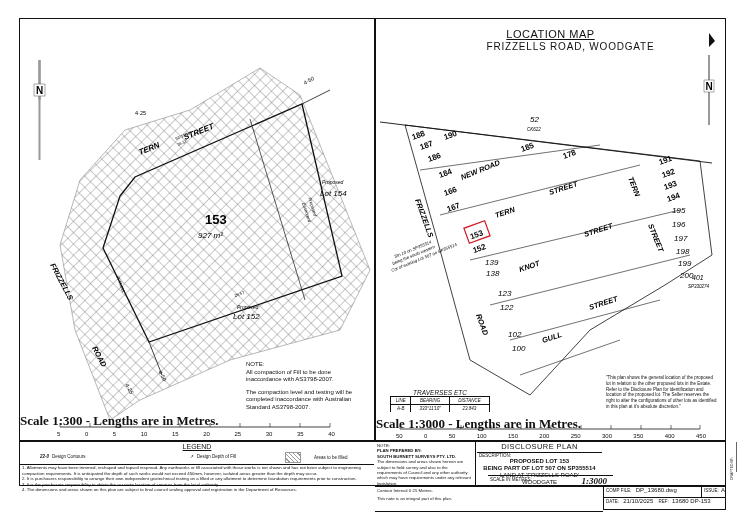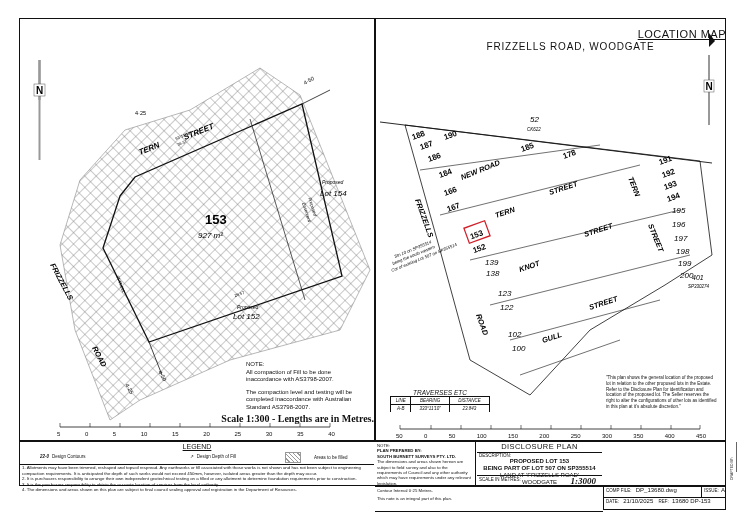--- a/index.html
+++ b/index.html
@@ -4,36 +4,36 @@
 <style>
   html,body{margin:0;padding:0;background:#f2f2f2;}
   body{width:750px;height:530px;position:relative;overflow:hidden;font-family:"Liberation Sans",sans-serif;color:#111;}
   .sheet{position:absolute;left:0;top:0;width:750px;height:530px;background:#fff;}
   .frame{position:absolute;left:19px;top:18px;width:707px;height:468px;border:1.5px solid #111;box-sizing:border-box;}
   .vdiv{position:absolute;left:374px;top:18px;width:1.5px;height:422px;background:#111;}
   .hdiv{position:absolute;left:19px;top:440px;width:707px;height:1.5px;background:#111;}
   .panel{position:absolute;overflow:hidden;}
   svg text{font-family:"Liberation Sans",sans-serif;}
   .title{position:absolute;left:375px;width:351px;text-align:center;top:28px;}
-  .title .t1{font-size:11px;text-decoration:underline;letter-spacing:.5px;text-align:right;}
+  .title .t1{font-size:11px;text-decoration:underline;letter-spacing:.5px;}
   .title .t2,.title .t3{font-size:10px;letter-spacing:.8px;line-height:13px;padding-left:40px;}
   .note-left{position:absolute;left:246px;top:361px;width:122px;font-size:6px;line-height:7.5px;}
-  .scale-title{position:absolute;font-family:"Liberation Serif",serif;font-weight:bold;font-size:10px;text-align:right;}
+  .scale-title{position:absolute;font-family:"Liberation Serif",serif;font-weight:bold;font-size:13px;text-align:left;}
   .scale-labels{position:absolute;font-size:6px;display:flex;justify-content:space-between;}
   .legend{position:absolute;left:20px;top:442px;width:354px;height:22px;border-bottom:1px solid #111;}
   .legend .lt{position:absolute;left:0;right:0;top:1px;text-align:center;font-size:7px;text-decoration:underline;}
   .legend .li{position:absolute;top:12px;font-size:4.5px;display:flex;align-items:center;gap:3px;}
   .notes{position:absolute;left:22px;top:465px;width:350px;font-size:4.4px;line-height:5.6px;}
   .planbox{position:absolute;left:375px;top:442px;width:101px;height:44px;border-right:1px solid #111;font-size:4.3px;line-height:5.4px;padding:1px 2px;box-sizing:border-box;}
   .descbox{position:absolute;left:477px;top:442px;width:125px;height:44px;}
   .descbox .dh{height:10px;border-bottom:1px solid #111;font-size:7.5px;text-align:center;line-height:10px;letter-spacing:.4px;}
   .descbox .dl{font-size:4.5px;padding-left:2px;}
   .descbox .d1,.descbox .d2{font-size:6px;font-weight:bold;text-align:center;line-height:7px;}
   .descbox .d3,.descbox .d4{font-size:6px;text-align:center;line-height:7px;}
-  .descbox .sc{position:absolute;left:0;top:33px;width:125px;height:11px;border-top:1px solid #111;}
+  .descbox .sc{position:absolute;left:11px;top:33px;width:125px;height:11px;border-top:1px solid #111;}
   .logobox{position:absolute;left:603px;top:442px;width:122px;height:44px;border-left:1px solid #111;}
   .side{position:absolute;left:728px;top:440px;width:18px;height:46px;}
 </style>
 </head>
 <body>
 
 <div class="sheet">
   <div class="frame"></div>
   <div class="vdiv"></div>
   <div class="hdiv"></div>
@@ -215,20 +215,21 @@
       </tr>
       <tr>
         <td style="border-left:1px solid #111;border-right:1px solid #111;text-align:center;">A-B</td>
         <td style="border-right:1px solid #111;text-align:center;">333°11'10"</td>
         <td style="border-right:1px solid #111;text-align:center;">23.843</td>
       </tr>
     </tbody>
       </table>
   </div>
 
+  <div class="scale-title" style="left:376px;width:350px;top:416px;">Scale 1:3000 - Lengths are in Metres.</div>
   <div class="scale-labels" style="left:396px;width:310px;top:433px;">
     <span>50</span>
     <span>0</span>
     <span>50</span>
     <span>100</span>
     <span>150</span>
     <span>200</span>
     <span>250</span>
     <span>300</span>
     <span>350</span>

